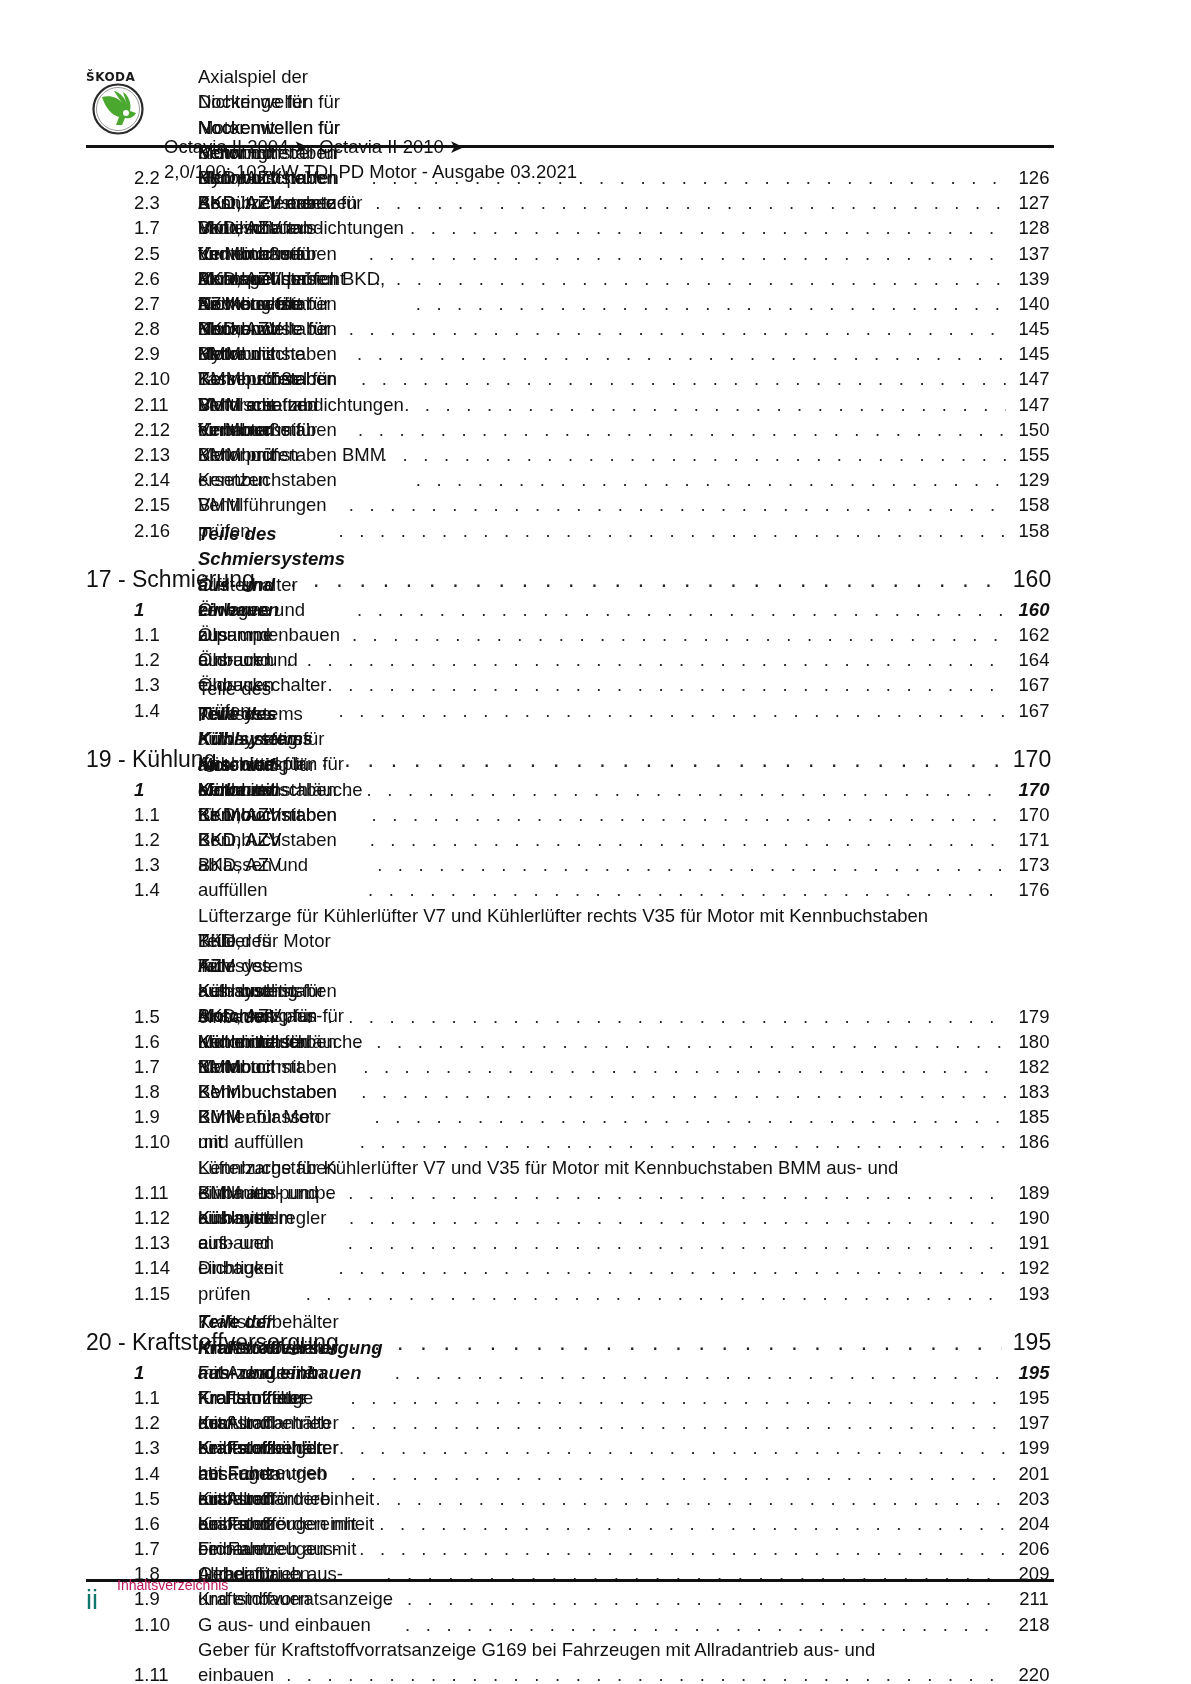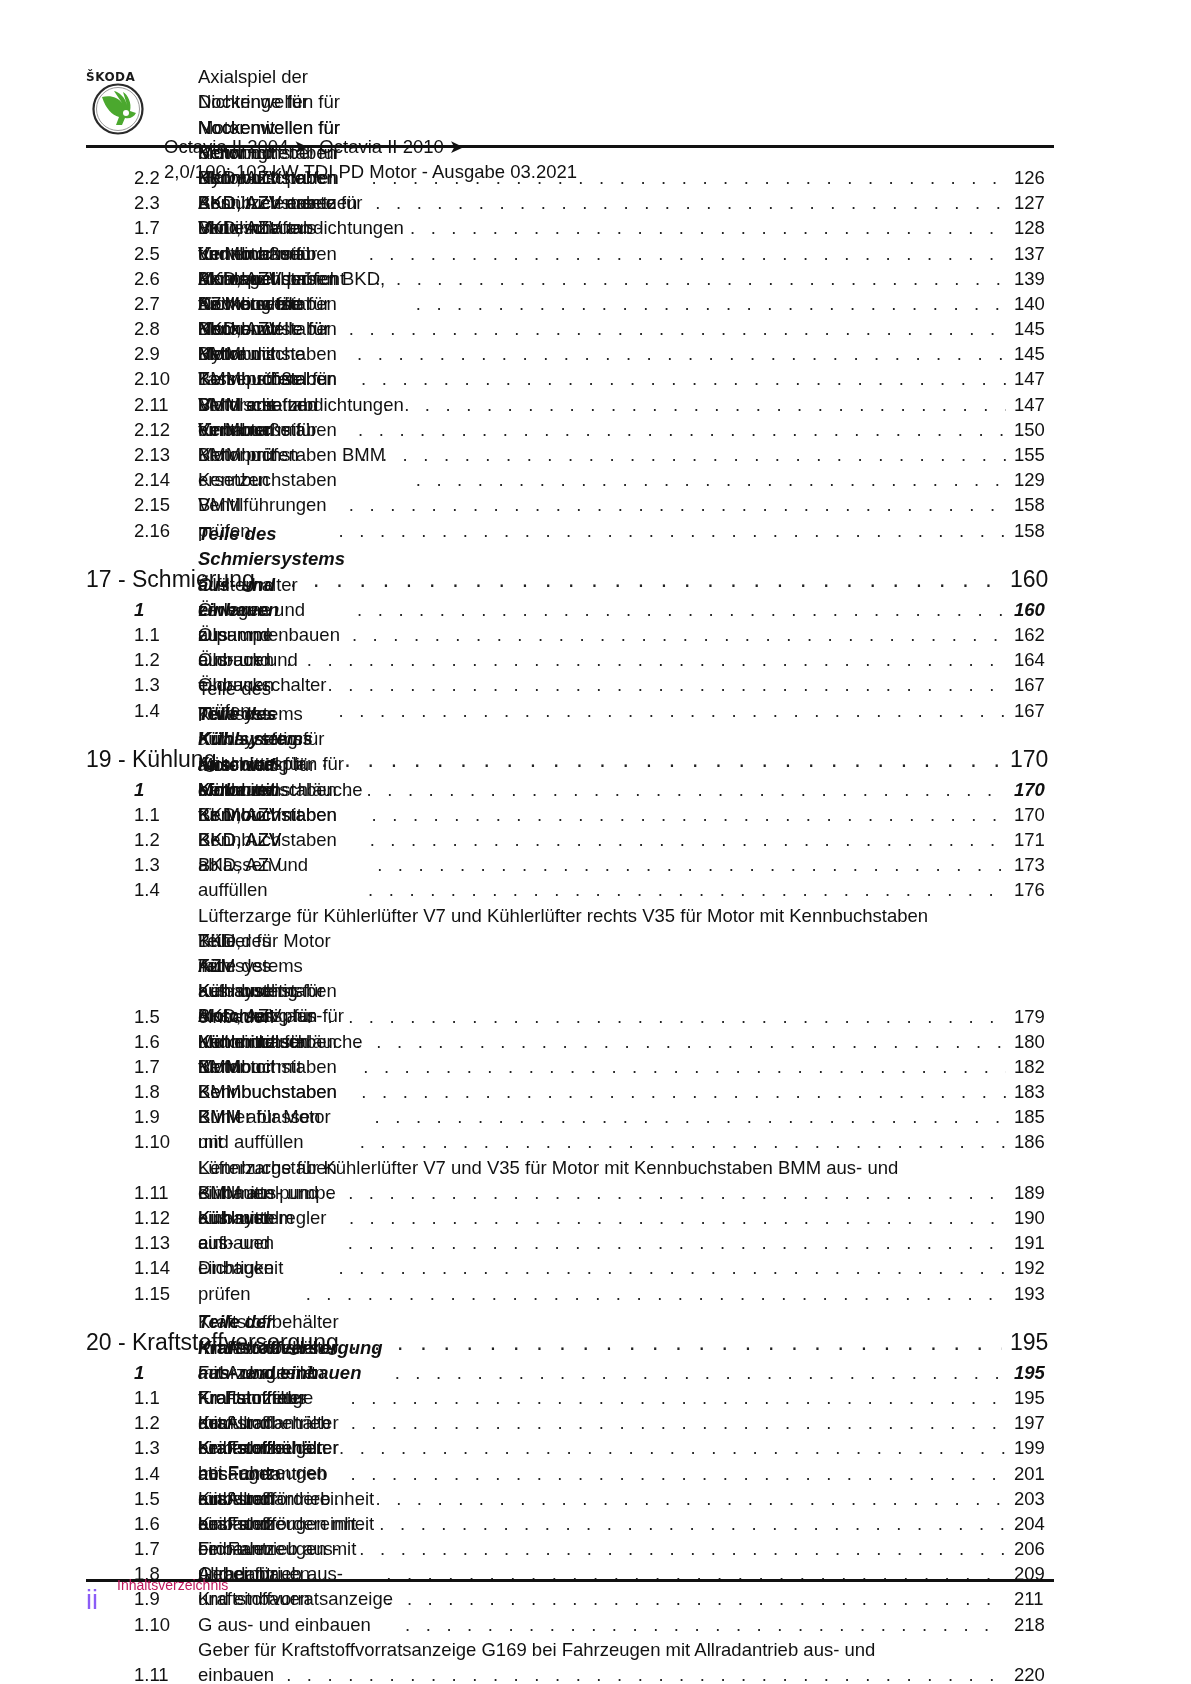--- a/index.html
+++ b/index.html
@@ -24,31 +24,31 @@
       white-space: nowrap;
     }
     .row.wrap { height: auto; }
     .num { width: 64px; flex: 0 0 64px; margin-left: 48px; }
     .title-wrap { flex: 1 1 auto; display: flex; align-items: flex-end; min-width: 0; }
     .title { white-space: normal; }
     .dots {
       flex: 1 1 auto; overflow: hidden; white-space: nowrap; margin: 0 8px 0 12px;
       letter-spacing: 5.2px; color: #222; min-width: 20px; text-align: right;
     }
-    .page { width: 40px; flex: 0 0 40px; text-align: left; }
+    .page { width: 40px; flex: 0 0 40px; text-align: center; }
     .row.bold .num, .row.bold .title, .row.bold .page { font-weight: bold; font-style: italic; }
     .row.chapter { font-size: 23px; height: 36px; line-height: 36px; margin-top: 18px; }
     .row.chapter .chap-title { flex: 0 0 auto; }
     .row.chapter .page { width: 44px; flex: 0 0 44px; }
     .two-line .title-wrap { flex-direction: column; align-items: stretch; }
     .two-line .line2 { display: flex; align-items: flex-end; }
 
     .footer-rule { position: absolute; left: 86px; top: 1579px; width: 968px; height: 3px; background: #111; }
     .footer-pageno {
-      position: absolute; left: 86px; top: 1585px; font-size: 27px; line-height: 30px; color: #8b5cf6;
+      position: absolute; left: 86px; top: 1585px; font-size: 27px; line-height: 30px; color: #0f766e;
     }
     .footer-label {
       position: absolute; left: 117px; top: 1576px; font-size: 14px; line-height: 18px; color: #be185d;
     }
   </style>
 </head>
 <body>
 
 <div class="brand-wordmark">ŠKODA</div>
 <svg class="logo" viewBox="0 0 52 52">

